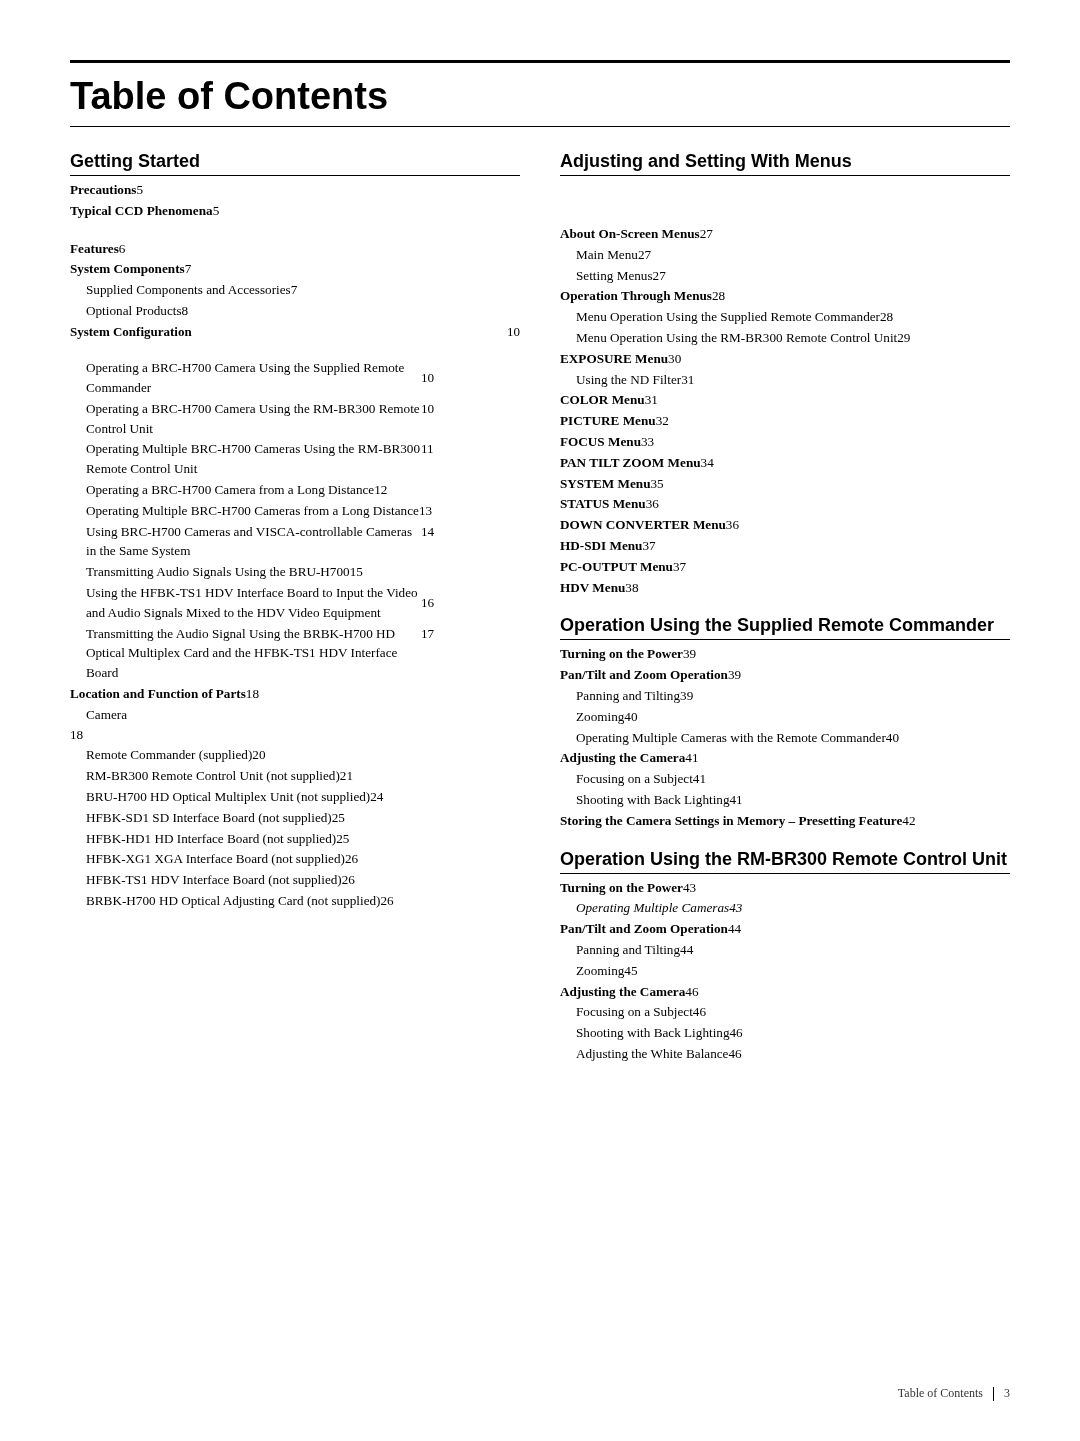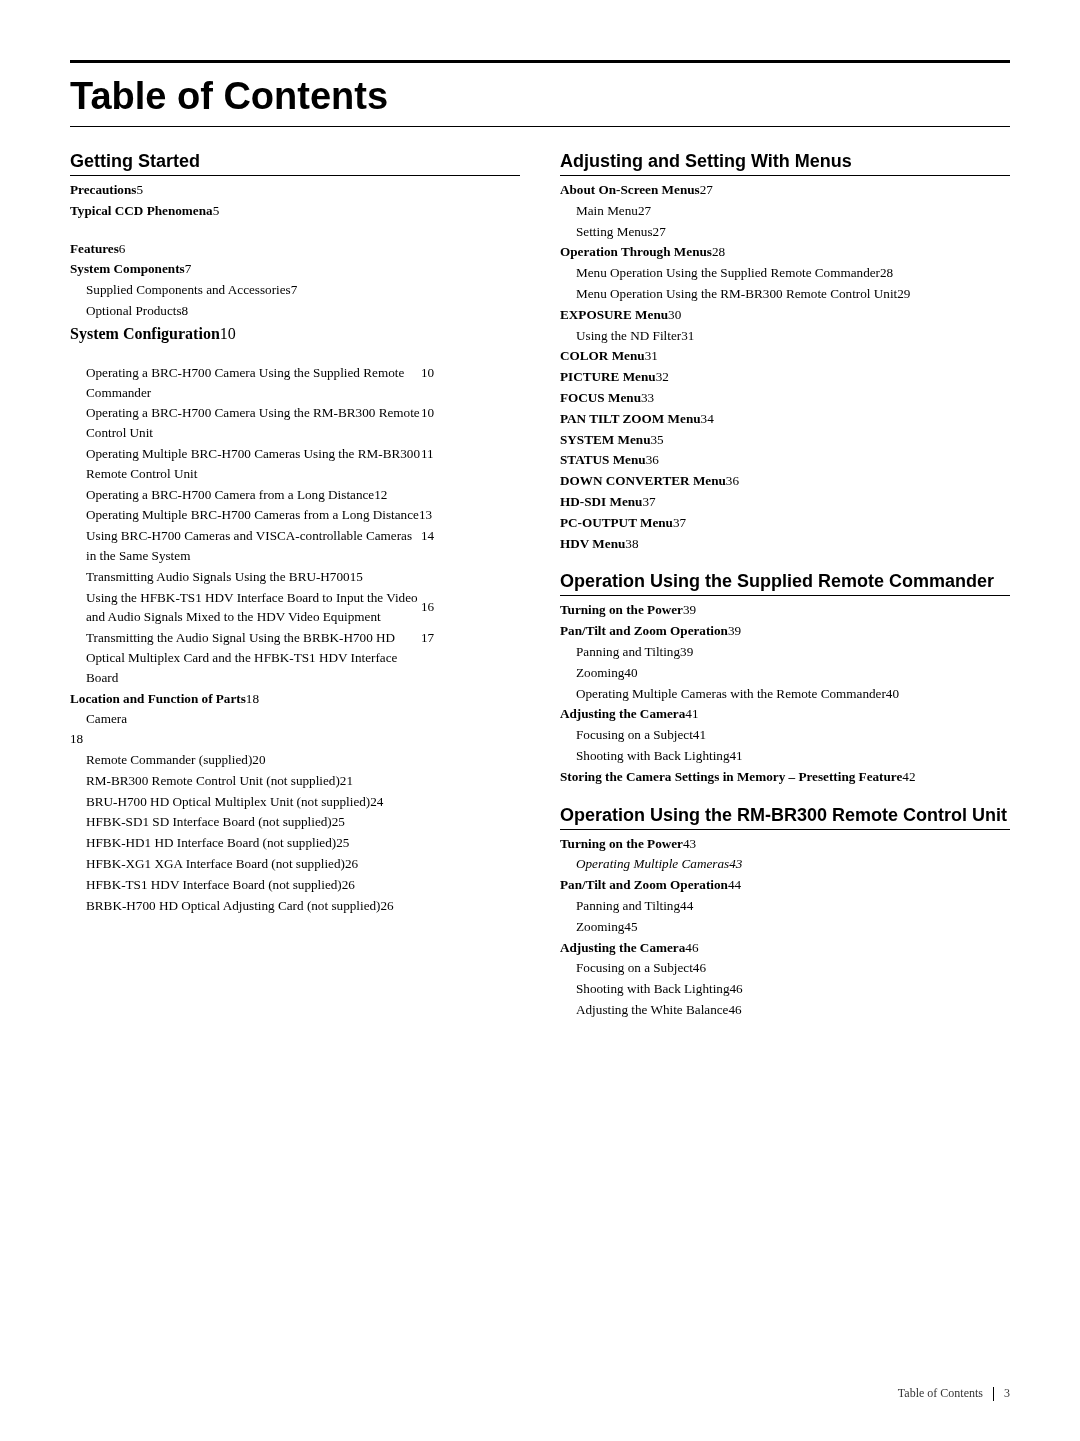--- a/index.html
+++ b/index.html
@@ -118,26 +118,26 @@
           <div style="display: flex; align-items: baseline; line-height: 1.5; font-size: 13.2px; margin-bottom: 1px;">
             <span style="padding-left: 16px; flex: 0 1 auto; max-width: 78%;">Supplied Components and Accessories</span>
             <span class="toc-dots"></span>
             <span class="toc-page">7</span>
           </div>
           <div style="display: flex; align-items: baseline; line-height: 1.5; font-size: 13.2px; margin-bottom: 1px;">
             <span style="padding-left: 16px; flex: 0 1 auto; max-width: 78%;">Optional Products</span>
             <span class="toc-dots"></span>
             <span class="toc-page">8</span>
           </div>
-          <div style="display: flex; align-items: baseline; line-height: 1.5; font-size: 16px; margin-bottom: 17px;">
+          <div style="display: flex; align-items: baseline; line-height: 1.5; font-size: 13px; margin-bottom: 17px; justify-content: space-between;">
             <span style="font-weight: bold; flex: 0 1 auto; max-width: 78%;">System Configuration</span>
             <span class="toc-dots"></span>
             <span class="toc-page">10</span>
           </div>
-          <div style="display: flex; align-items: flex-start; line-height: 1.5; font-size: 13.2px; margin-bottom: 1px; margin-top: 11px;">
+          <div style="display: flex; align-items: center; line-height: 1.5; font-size: 13.2px; margin-bottom: 1px; margin-top: 11px;">
             <span style="padding-left: 16px; flex: 0 1 auto; max-width: 78%;">Operating a BRC-H700 Camera Using the Supplied Remote Commander</span>
             <span class="toc-dots"></span>
             <span class="toc-page">10</span>
           </div>
           <div style="display: flex; align-items: baseline; line-height: 1.5; font-size: 13.2px; margin-bottom: 1px;">
             <span style="padding-left: 16px; flex: 0 1 auto; max-width: 78%;">Operating a BRC-H700 Camera Using the RM-BR300 Remote Control Unit</span>
             <span class="toc-dots"></span>
             <span class="toc-page">10</span>
           </div>
           <div style="display: flex; align-items: baseline; line-height: 1.5; font-size: 13.2px; margin-bottom: 1px;">
@@ -225,21 +225,21 @@
             <span class="toc-dots"></span>
             <span class="toc-page">26</span>
           </div>
         </div>
       </div>
 
     <div class="col-right" id="right-col-container">
         <div class="section-block">
           <div class="section-heading">Adjusting and Setting With Menus</div>
           <div style="display: flex; align-items: baseline; line-height: 1.5; font-size: 13.2px; margin-bottom: 1px;">
-            <span style="font-weight: bold; flex: 0 1 auto; max-width: 78%;">About On-Screen Menus</span>
+            <span style="font-weight: bold; flex: 0 1 auto; max-width: 78%; margin-top: 44px;">About On-Screen Menus</span>
             <span class="toc-dots"></span>
             <span class="toc-page">27</span>
           </div>
           <div style="display: flex; align-items: baseline; line-height: 1.5; font-size: 13.2px; margin-bottom: 1px;">
             <span style="padding-left: 16px; flex: 0 1 auto; max-width: 78%;">Main Menu</span>
             <span class="toc-dots"></span>
             <span class="toc-page">27</span>
           </div>
           <div style="display: flex; align-items: baseline; line-height: 1.5; font-size: 13.2px; margin-bottom: 1px;">
             <span style="padding-left: 16px; flex: 0 1 auto; max-width: 78%;">Setting Menus</span>

